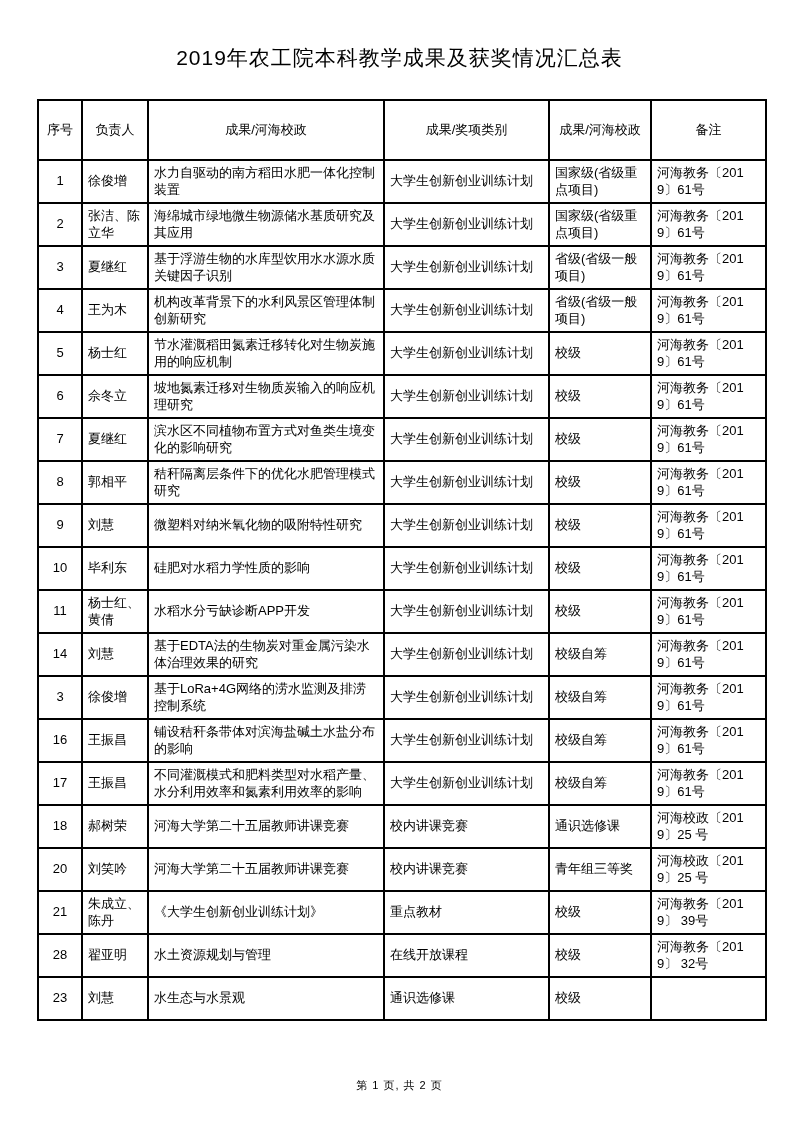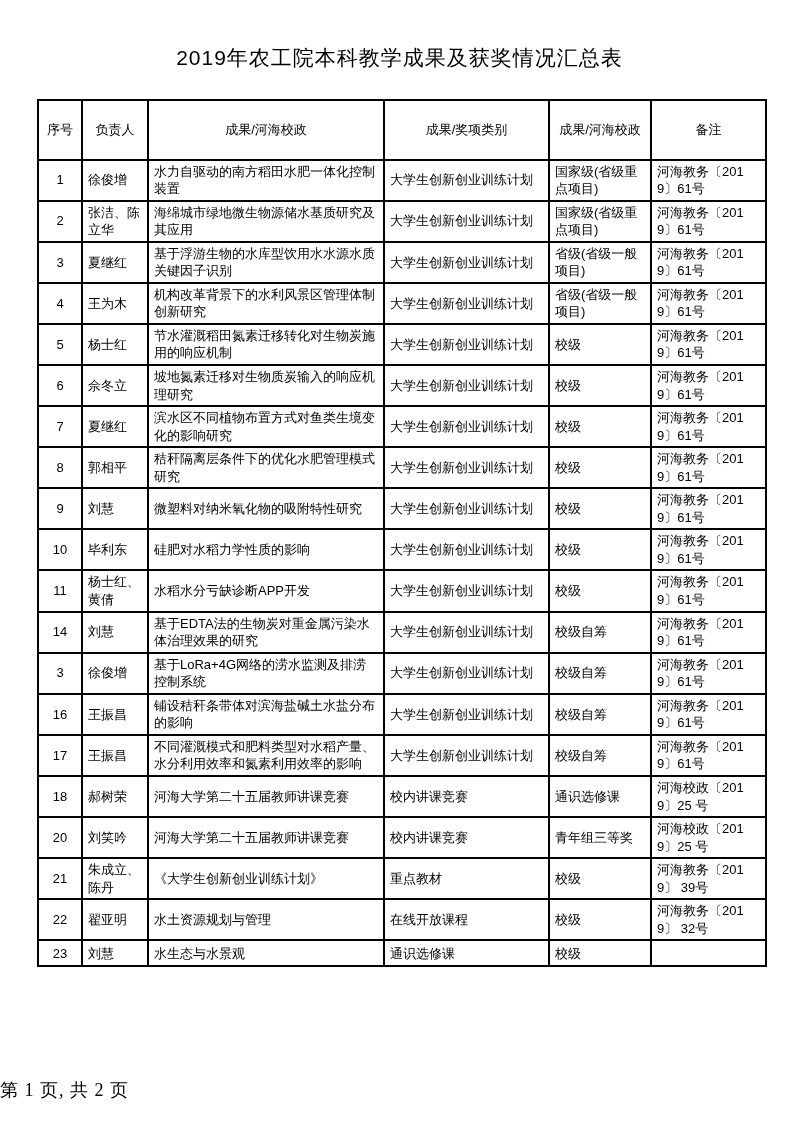--- a/index.html
+++ b/index.html
@@ -45,41 +45,40 @@
   }
   table.summary-table thead tr {
     height: 30px;
   }
   table.summary-table th {
     font-weight: normal;
     text-align: center;
     padding: 20px 2px;
   }
   table.summary-table tbody tr {
-    height: 26px;
+    height: 43px;
   }
   td.cell-no {
     text-align: center;
   }
   td.cell-leader,
   td.cell-name,
   td.cell-category,
   td.cell-level,
   td.cell-remark {
     text-align: left;
   }
   .page-footer {
     position: absolute;
     top: 1078px;
     left: 0;
     width: 100%;
-    text-align: left;
-    font-size: 18px;
+    text-align: center;
+    font-size: 11px;
     letter-spacing: 1px;
-    font-family: Liberation Serif, serif;
   }
 </style>
 </head>
 <body>
 
 <div class="page-title">2019年农工院本科教学成果及获奖情况汇总表</div>
 
 <table class="summary-table">
   <colgroup id="table-colgroup">
       <col style="width: 44px;">
@@ -238,21 +237,21 @@
       </tr>
       <tr>
         <td class="cell-no">21</td>
         <td class="cell-leader">朱成立、陈丹</td>
         <td class="cell-name">《大学生创新创业训练计划》</td>
         <td class="cell-category">重点教材</td>
         <td class="cell-level">校级</td>
         <td class="cell-remark">河海教务〔2019〕 39号</td>
       </tr>
       <tr>
-        <td class="cell-no">22</td>
+        <td class="cell-no">28</td>
         <td class="cell-leader">翟亚明</td>
         <td class="cell-name">水土资源规划与管理</td>
         <td class="cell-category">在线开放课程</td>
         <td class="cell-level">校级</td>
         <td class="cell-remark">河海教务〔2019〕 32号</td>
       </tr>
       <tr>
         <td class="cell-no">23</td>
         <td class="cell-leader">刘慧</td>
         <td class="cell-name">水生态与水景观</td>

